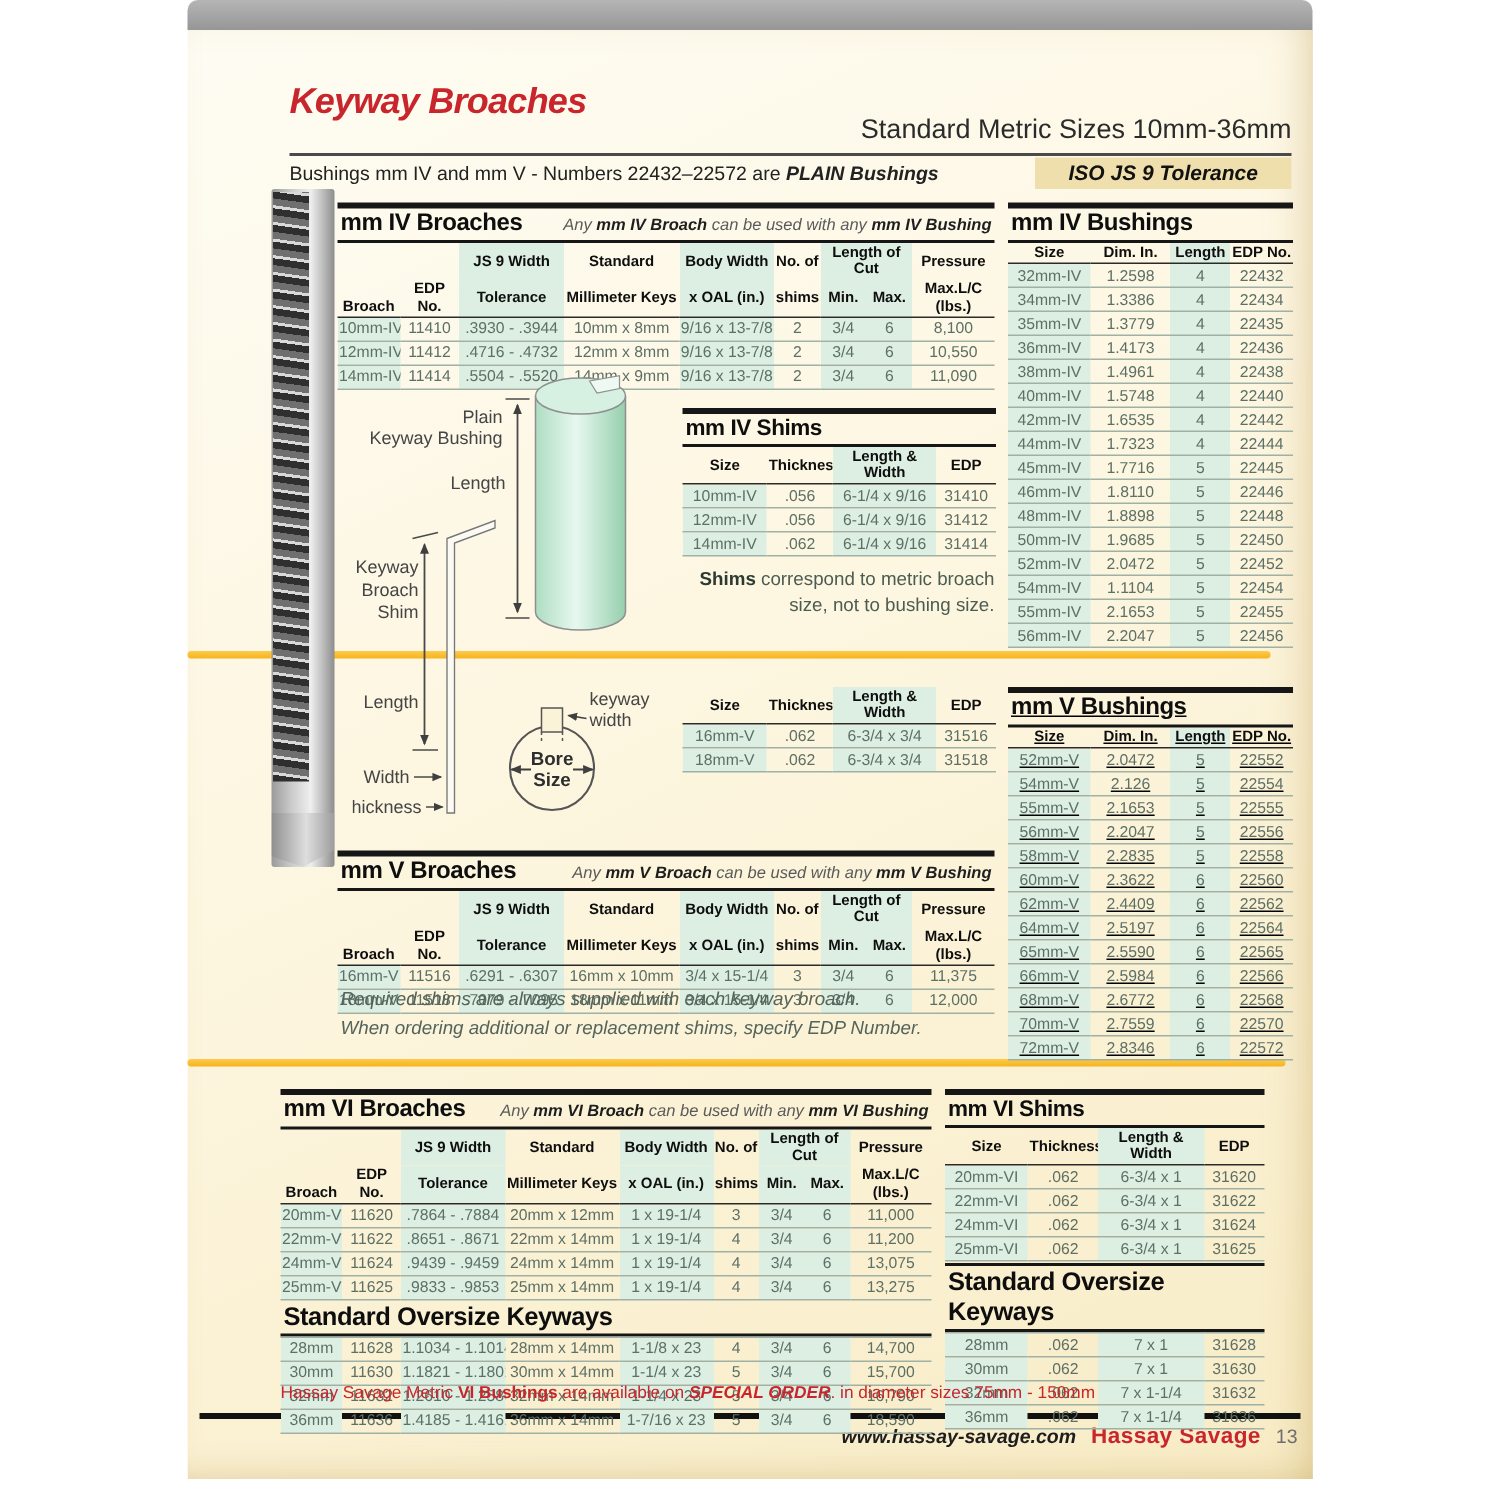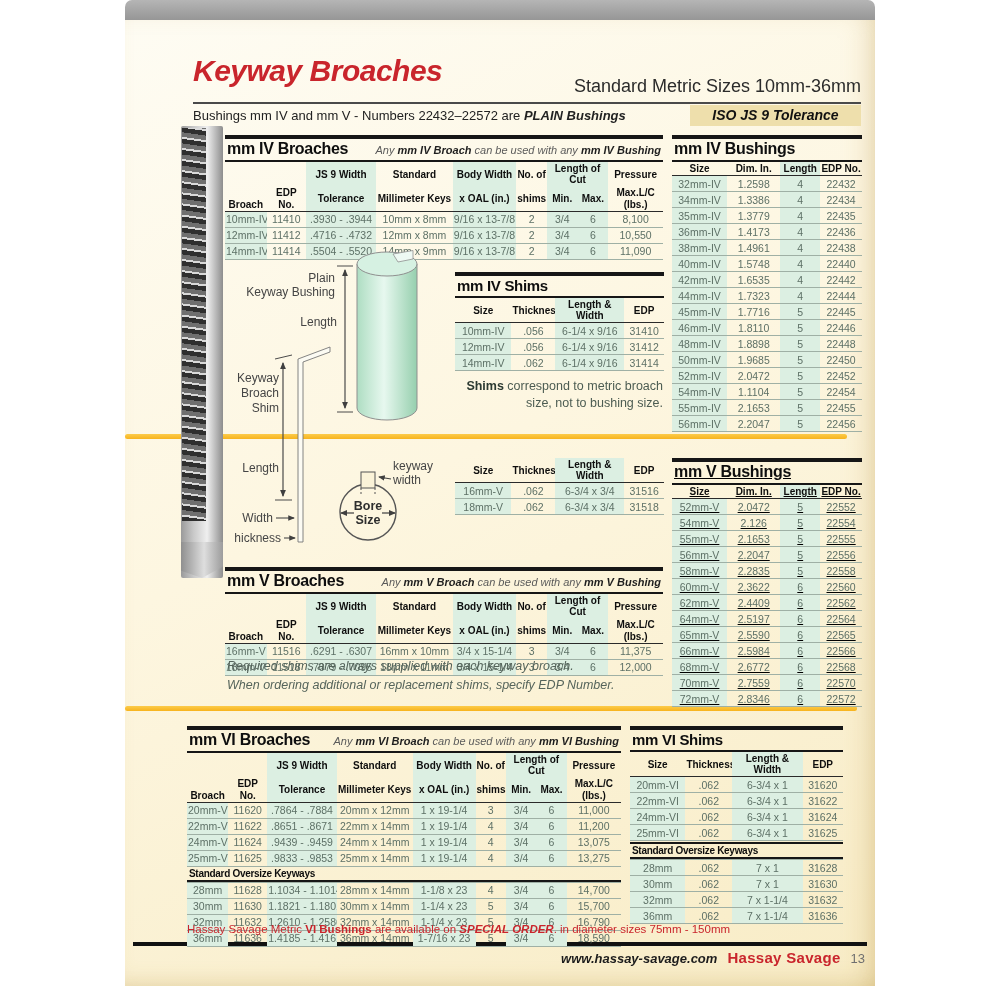--- a/index.html
+++ b/index.html
@@ -2,21 +2,21 @@
 <html><head>
 <meta charset="utf-8">
 <style>
   html,body{margin:0;padding:0;}
   body{width:1000px;height:1000px;background:#ffffff;font-family:"Liberation Sans",sans-serif;position:relative;overflow:hidden;}
   .topbar{position:absolute;left:125px;top:0;width:750px;height:20px;background:linear-gradient(180deg,#b5b5b5,#969696);border-radius:7px 7px 0 0;}
   .paper{position:absolute;left:125px;top:20px;width:750px;height:966px;
     background:linear-gradient(155deg,#fefcf3 0%,#fdf6e0 45%,#f8ecc6 100%);
     box-shadow:inset -20px 0 30px -18px rgba(176,136,48,.35), inset 0 -16px 26px -18px rgba(176,136,48,.3);}
   
-  .h-title{position:absolute;left:68px;top:34px;font-size:30px;font-weight:bold;font-style:italic;color:#c9252c;letter-spacing:-.5px;}
+  .h-title{position:absolute;left:68px;top:34px;font-size:24px;font-weight:bold;font-style:italic;color:#c9252c;letter-spacing:-.5px;}
   .h-right{position:absolute;right:14px;top:56px;font-size:18px;color:#2b2b2b;}
   .h-rule{position:absolute;left:68px;top:82px;width:668px;height:2px;background:#4a4a4a;}
   .h-sub{position:absolute;left:68px;top:88px;font-size:13px;color:#222;}
   .h-sub b{font-style:italic;}
   .badge{position:absolute;left:565px;top:85px;width:171px;height:21px;background:#eedfac;
     font-size:14px;font-weight:bold;font-style:italic;color:#111;text-align:center;line-height:21px;}
   
   .yline{position:absolute;height:5px;background:linear-gradient(180deg,#fccb4a,#f7b31d);border-radius:3px;z-index:1;}
   
   .broach{position:absolute;left:56px;top:106px;width:42px;height:452px;z-index:2;}
@@ -32,21 +32,21 @@
   .tbar.small .ttl{font-size:15px;}
   .tbar .tnote{font-style:italic;font-size:11px;color:#5a5a5a;white-space:nowrap;}
   .tbar .tnote b{color:#1e1e1e;}
   table{width:100%;border-collapse:collapse;table-layout:fixed;}
   th{font-size:10px;font-weight:bold;color:#0e0e0e;text-align:center;padding:1px 1px;line-height:1.12;overflow:hidden;}
   td{font-size:10.5px;color:#5d7066;text-align:center;padding:1.5px 1px;border-top:1px solid #9fb0a5;white-space:nowrap;overflow:hidden;}
   tbody tr:last-child td{border-bottom:1px solid #9fb0a5;}
   thead tr:last-child th{border-bottom:1.5px solid #2a2a2a;}
   th.vb{vertical-align:bottom;border-bottom:1.5px solid #2a2a2a;}
   .tint{background:#dcefe2;}
-  .ovhead{font-weight:bold;font-size:10px;color:#0e0e0e;border-bottom:2.5px solid #161616;padding:1px 2px;letter-spacing:-.3px;}
+  .ovhead{font-weight:bold;font-size:17px;color:#0e0e0e;border-bottom:2.5px solid #161616;padding:1px 2px;letter-spacing:-.3px;}
   .ovhead.topline{border-top:2px solid #161616;margin-top:1px;}
   
   .note-shims{position:absolute;left:330px;top:358px;width:208px;font-size:12.5px;color:#4c5c52;text-align:right;line-height:1.35;z-index:2;}
   .note-shims b{color:#2c3a32;}
   .note-mmv{position:absolute;left:102px;top:637px;font-size:12.5px;font-style:italic;color:#55645b;line-height:1.5;z-index:2;}
   .note-special{position:absolute;left:62px;top:903px;width:682px;font-size:11.5px;color:#c9252c;z-index:2;}
   .note-special b{font-weight:bold;}
   .note-special .so{font-weight:bold;font-style:italic;}
   
   .f-line{position:absolute;left:8px;top:922px;width:734px;height:3.5px;background:#111;}

